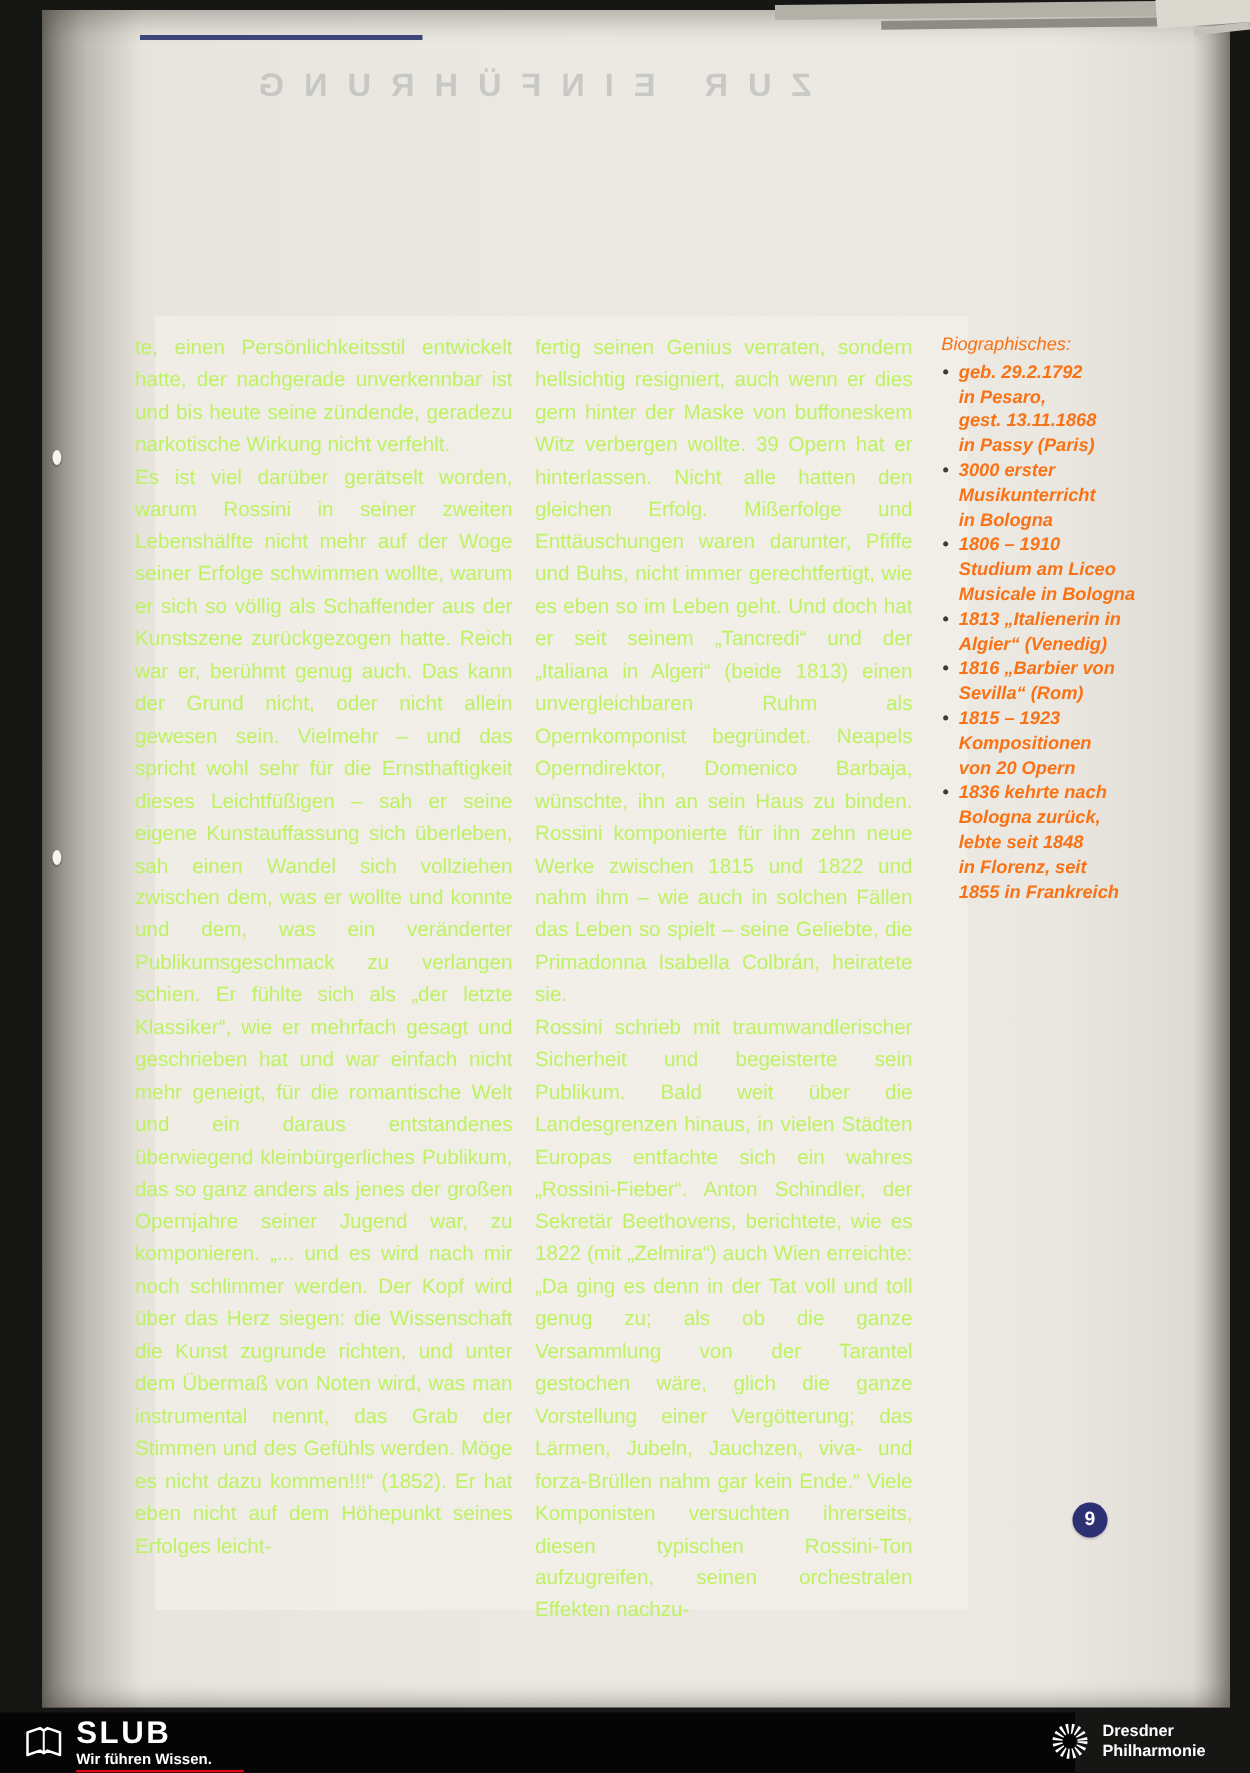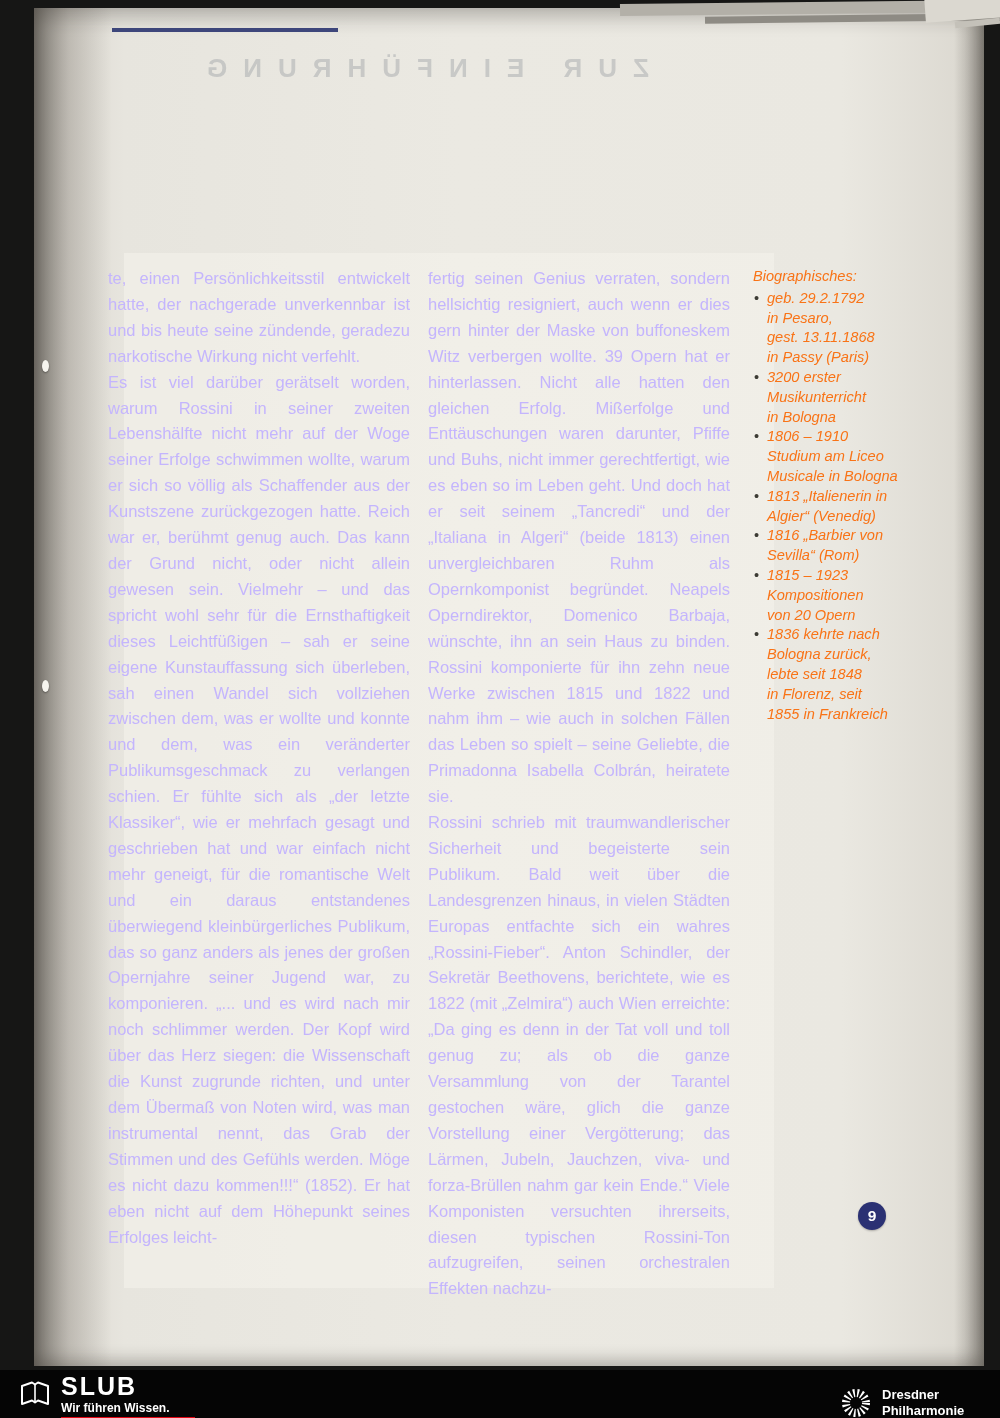--- a/index.html
+++ b/index.html
@@ -45,67 +45,67 @@
   }
   .stack { position:absolute; }
   .stack1 { left:620px; top:2px; width:380px; height:12px; background:#b3b0a8; transform:rotate(-0.6deg); }
   .stack2 { left:705px; top:15px; width:295px; height:7px; background:#8e8b84; transform:rotate(-0.7deg); }
   .stack3 { left:925px; top:-4px; width:80px; height:24px; background:#dbd8d0; transform:rotate(-4deg); }
   .stack4 { left:955px; top:20px; width:45px; height:6px; background:#c4c1b9; transform:rotate(-6deg); }
   
   .col {
     position:absolute; top:266px; width:302px;
     font-size:16.5px; line-height:25.9px;
-    color:#c4b5fd; text-align:justify;
+    color:#bef264; text-align:justify;
   }
   .col p { margin:0; }
   .col-left { left:108px; }
   .col-mid  { left:428px; }
   
   .sidebar {
     position:absolute; left:753px; top:267px; width:162px;
     font-style:italic; font-size:14.6px; line-height:19.8px;
     color:#f97316;
   }
   .sidebar-title { margin-bottom:2px; }
   .sidebar-list { list-style:none; margin:0; padding:0; }
-  .sidebar-list li { position:relative; padding-left:14px; }
+  .sidebar-list li { position:relative; padding-left:14px;font-weight:bold; }
   .sidebar-list li::before {
     content:"•"; position:absolute; left:1px; top:0;
     font-style:normal; color:#3c3b34;
   }
   .sidebar-list li span { white-space:pre-line; display:block; }
   
   .page-number {
     position:absolute; left:858px; top:1202px; width:28px; height:28px;
     border-radius:50%; background:#2b3173;
     color:#fff; font-size:15.5px; font-weight:bold;
     display:flex; align-items:center; justify-content:center;
     box-shadow:0 1px 2px rgba(0,0,0,.25);
   }
   
   .footer {
-    position:absolute; left:0; top:1370px; width:1000px; height:48px;
+    position:absolute; left:0; top:1370px; width:860px; height:48px;
     background:#050505;
   }
   .slub {
     position:absolute; left:18px; top:4px;
     display:flex; align-items:flex-start; gap:9px;
   }
   .slub-icon { margin-top:3px; }
   .slub-name {
     color:#fff; font-size:25px; font-weight:bold; letter-spacing:2px; line-height:24px;
   }
   .slub-tagline {
     color:#fff; font-size:12px; font-weight:bold; line-height:14px;
     padding-bottom:2px; border-bottom:4px solid #e30613;
     display:inline-block; padding-right:26px;
   }
   .phil {
-    position:absolute; left:840px; top:17px;
+    position:absolute; left:840px; top:7px;
     display:flex; align-items:center; gap:10px;
   }
   .phil-text div {
     color:#fff; font-size:13px; font-weight:bold; line-height:16px;
   }
 </style>
 </head>
 <body>
 
 <div class="canvas">
@@ -139,21 +139,21 @@
   <div class="sidebar">
     <div class="sidebar-title">Biographisches:</div>
     <ul class="sidebar-list">
       <li>
           <span>geb. 29.2.1792
 in Pesaro,
 gest. 13.11.1868
 in Passy (Paris)</span>
         </li>
       <li>
-          <span>3200 erster
+          <span>3000 erster
 Musikunterricht
 in Bologna</span>
         </li>
       <li>
           <span>1806 – 1910
 Studium am Liceo
 Musicale in Bologna</span>
         </li>
       <li>
           <span>1813 „Italienerin in

